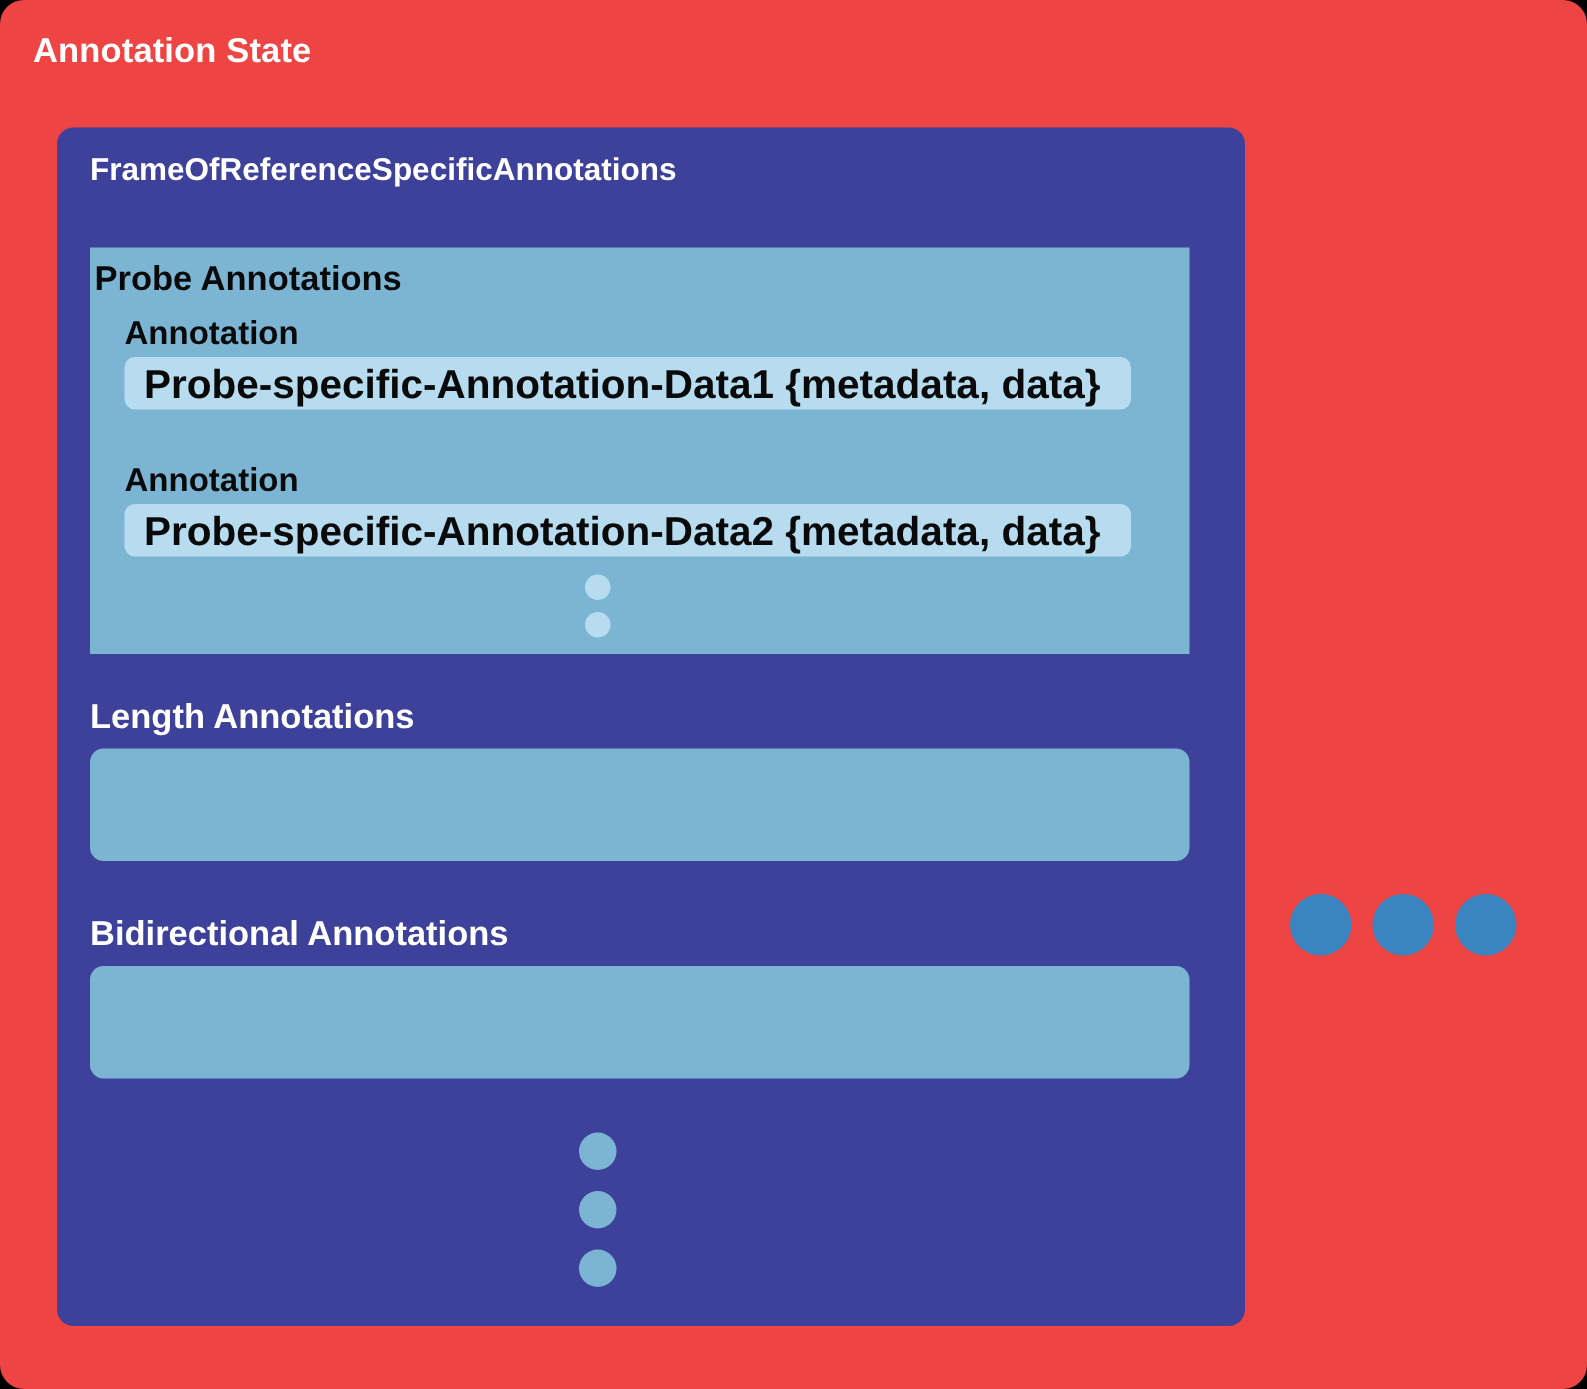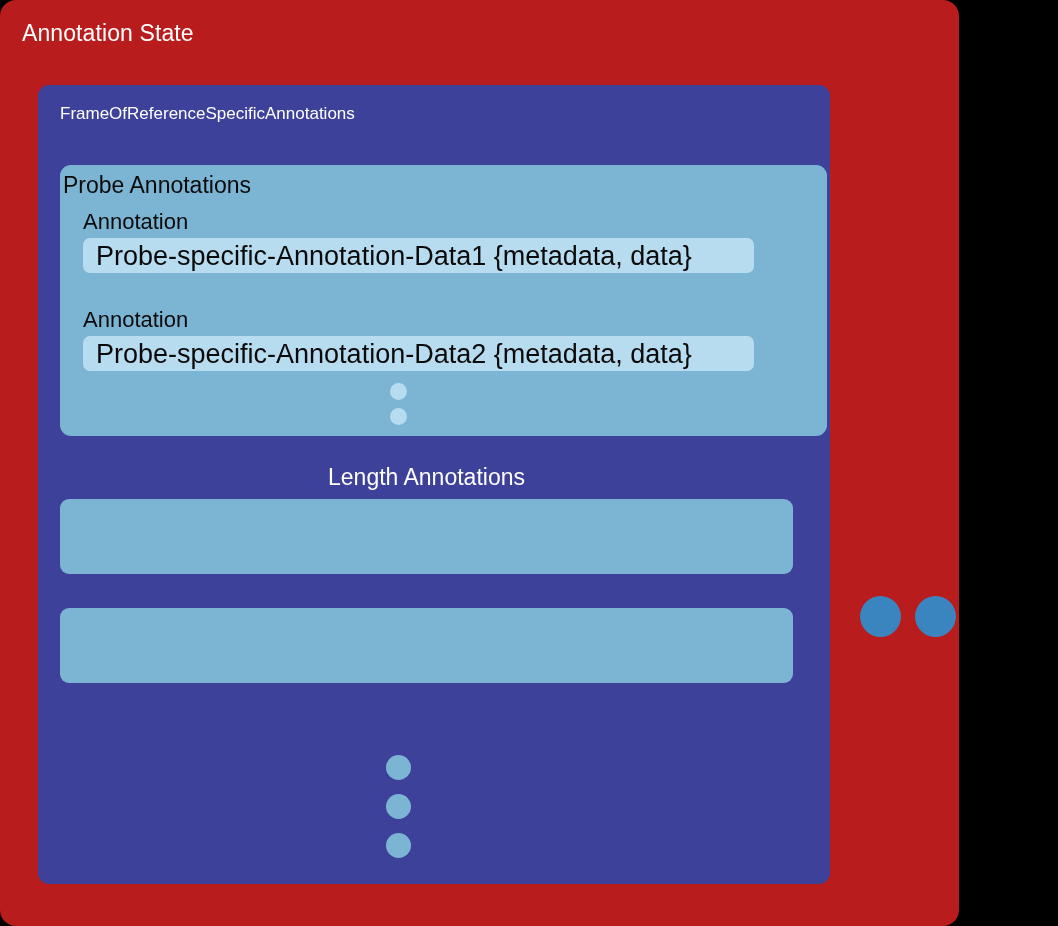--- a/index.html
+++ b/index.html
@@ -11,26 +11,27 @@
     width: 1058px;
     height: 926px;
     overflow: hidden;
     font-family: "Liberation Sans", sans-serif;
     -webkit-font-smoothing: antialiased;
   }
 
   
   #canvas {
     position: relative;
-    width: 959px;
+    width: 1058px;
     height: 926px;
-    background: #b91c1c;
+    background: #ef4444;
     border-radius: 16px;
     box-sizing: border-box;
     overflow: hidden;
+    font-weight: bold;
   }
 
   
   .page-title {
     position: absolute;
     left: 22px;
     top: 19px;
     font-size: 23px;
     line-height: 28px;
     color: #ffffff;
@@ -45,36 +46,35 @@
     top: 85px;
     width: 792px;
     height: 799px;
     background: #3e4199;
     border-radius: 11px;
   }
   .for-title {
     position: absolute;
     left: 22px;
     top: 15px;
-    font-size: 17px;
+    font-size: 21px;
     line-height: 28px;
     color: #ffffff;
     white-space: nowrap;
   }
 
   
   .probe-panel {
     position: absolute;
     left: 22px;
     top: 80px;
     width: 733px;
     height: 271px;
     background: #7cb5d4;
-    border-radius: 11px;
-    padding-left: 34px;
+    border-radius: 0;
   }
   .probe-title {
     position: absolute;
     left: 3px;
     top: 6px;
     font-size: 23px;
     line-height: 28px;
     color: #0a0a0a;
     white-space: nowrap;
   }
@@ -130,21 +130,21 @@
     border-radius: 50%;
     background: #b8dcef;
   }
 
   
   .section {
     position: absolute;
     left: 22px;
     width: 733px;
   }
-  .section.length       { top: 378px; text-align: center; }
+  .section.length       { top: 378px; }
   .section.bidirectional{ top: 523px; }
 
   .section-title {
     font-size: 23px;
     line-height: 28px;
     color: #ffffff;
     white-space: nowrap;
     margin-bottom: 8px;
   }
   .section-box {
@@ -224,20 +224,21 @@
       </div>
 
     </div>
 
     <div class="section length">
       <div class="section-title">Length Annotations</div>
       <div class="section-box"></div>
     </div>
 
     <div class="section bidirectional">
+      <div class="section-title">Bidirectional Annotations</div>
       <div class="section-box"></div>
     </div>
 
     <div class="for-ellipsis">
       <span class="dot"></span>
       <span class="dot"></span>
       <span class="dot"></span>
     </div>
 
   </div>

